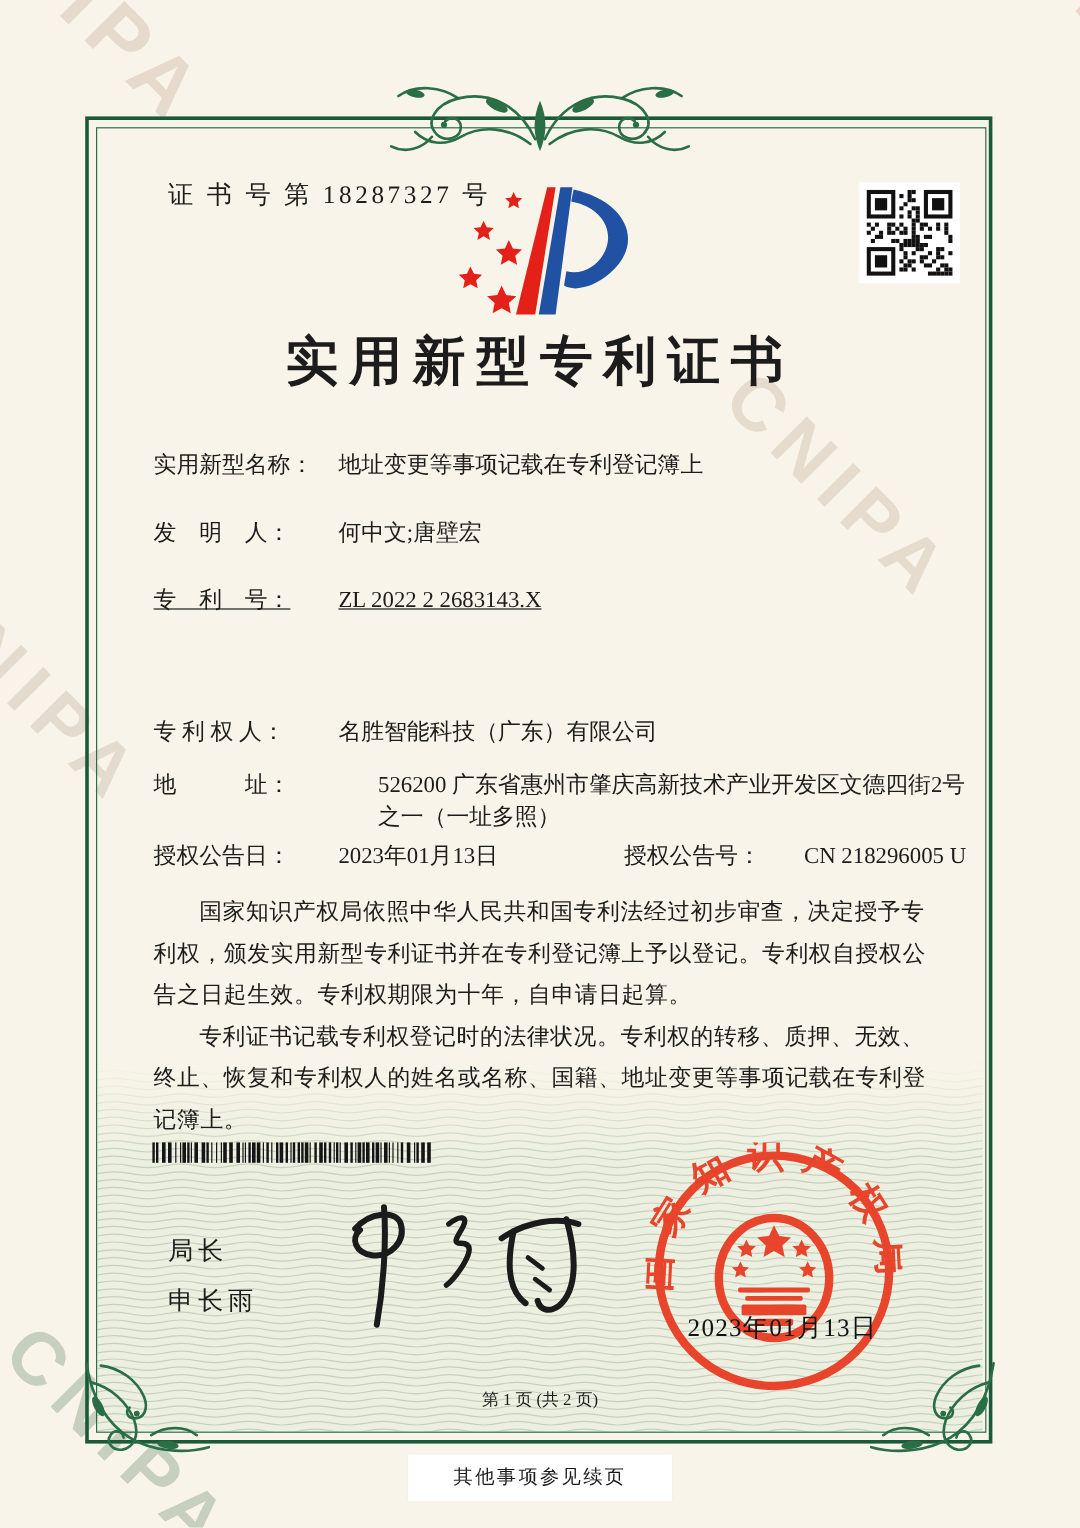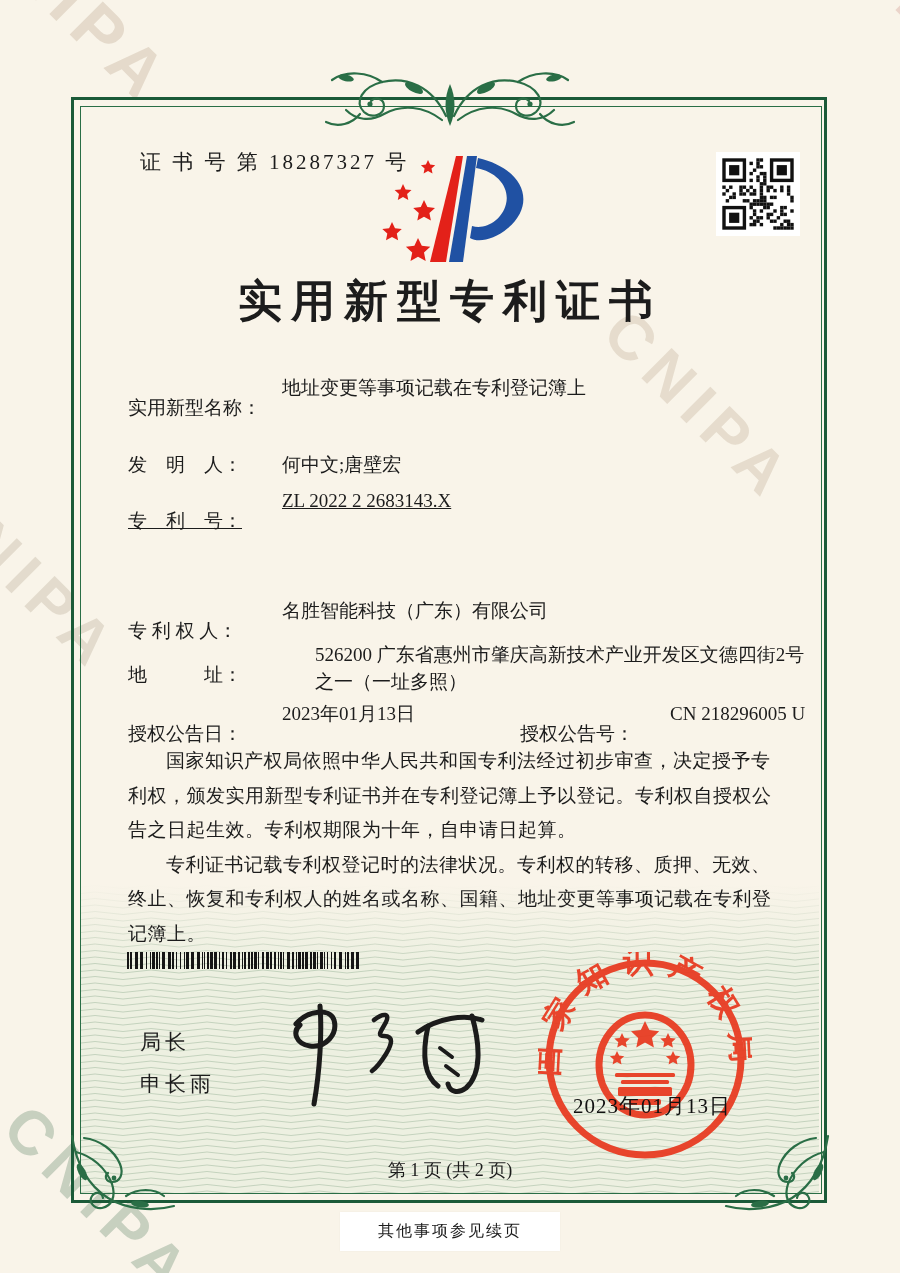--- a/index.html
+++ b/index.html
@@ -17,28 +17,28 @@
     transform:rotate(45deg);pointer-events:none;user-select:none;z-index:0;
   }
   
   .frame-outer{position:absolute;left:71px;top:97px;width:750px;height:1100px;border:3px solid #1b5a38;z-index:2;}
   .frame-inner{position:absolute;left:80px;top:106px;width:740px;height:1086px;border:1px solid #2a6e46;z-index:2;}
   .content{position:absolute;left:0;top:0;width:900px;height:1273px;z-index:3;}
   .cert-no{position:absolute;left:140px;top:148px;font-size:21px;letter-spacing:3px;}
   .title{position:absolute;left:0;top:272px;width:900px;text-align:center;
     font-size:44px;font-weight:bold;letter-spacing:9px;}
   .field-row{position:absolute;left:128px;width:660px;font-size:19px;line-height:27px;display:flex;}
-  .field-label{flex:none;width:154px;white-space:pre;margin-top:20px;}
+  .field-label{flex:none;width:154px;white-space:pre;}
   .field-value{flex:none;max-width:506px;}
   .pair2{margin-left:42px;display:flex;}
   .body-text{position:absolute;left:128px;top:744px;width:652px;font-size:19px;
     line-height:1.82;letter-spacing:0.5px;}
   .body-text p{margin:0;text-indent:2em;}
   .director{position:absolute;left:140px;font-size:21px;letter-spacing:4px;}
-  .page-num{position:absolute;left:0;top:1158px;width:900px;text-align:center;font-size:18px;}
+  .page-num{position:absolute;left:0;top:1158px;width:900px;text-align:center;font-size:14px;}
   .footer-note{position:absolute;left:340px;top:1212px;width:220px;background:#ffffff;
     text-align:center;font-size:16px;padding:9px 0;letter-spacing:2px;box-shadow:0 0 2px rgba(0,0,0,0.04);}
   .seal-date{position:absolute;left:552px;top:1092px;width:200px;text-align:center;
     font-size:21px;letter-spacing:1px;color:#111;z-index:5;}
   .guilloche-fade{position:absolute;left:81px;top:884px;width:738px;height:80px;
     background:linear-gradient(#f9f4e9,rgba(249,244,233,0));z-index:1;}
   .qr-wrap{position:absolute;left:716px;top:152px;width:84px;height:84px;background:#fff;padding:0;z-index:3;}
   .barcode{position:absolute;left:127px;top:952px;height:17px;display:flex;z-index:3;}
   .barcode div{height:100%;}
 </style>

